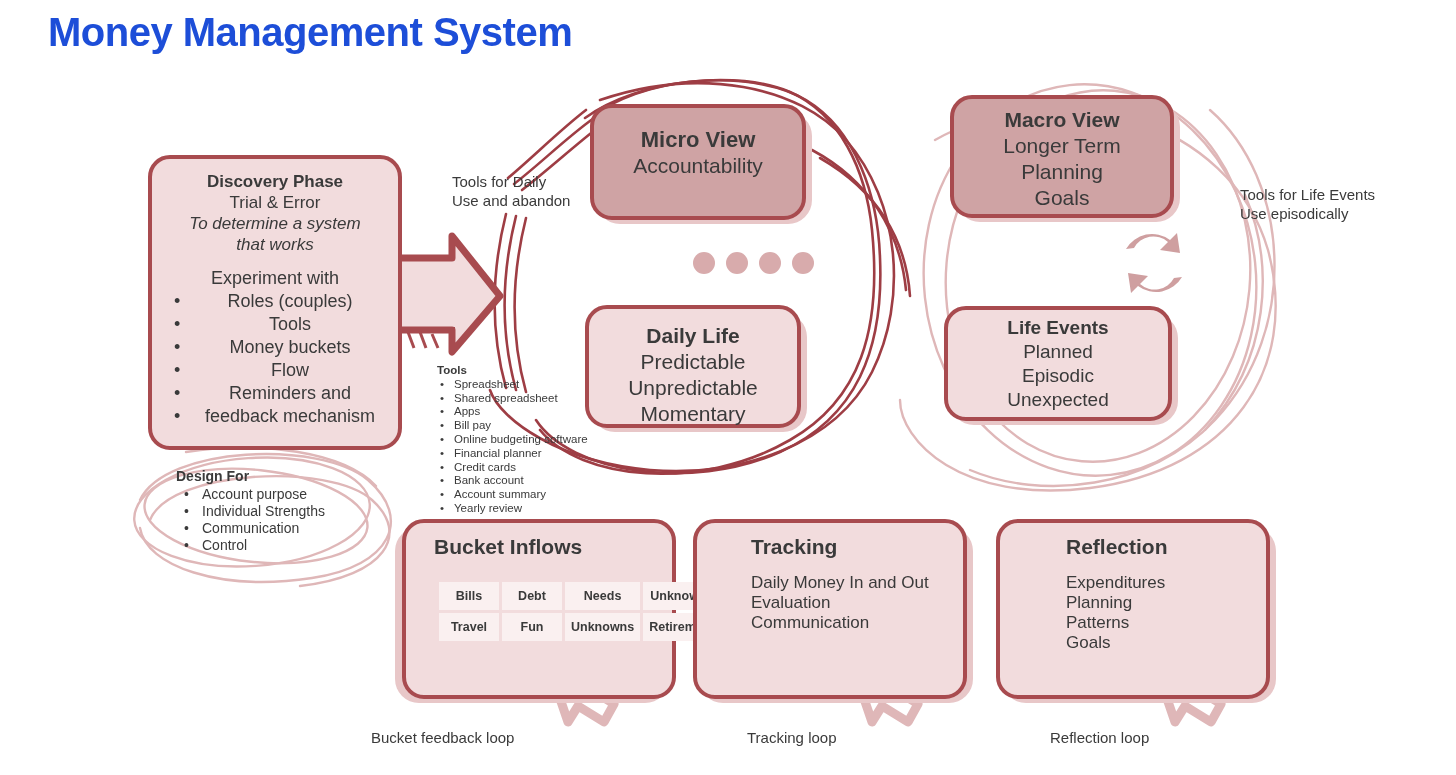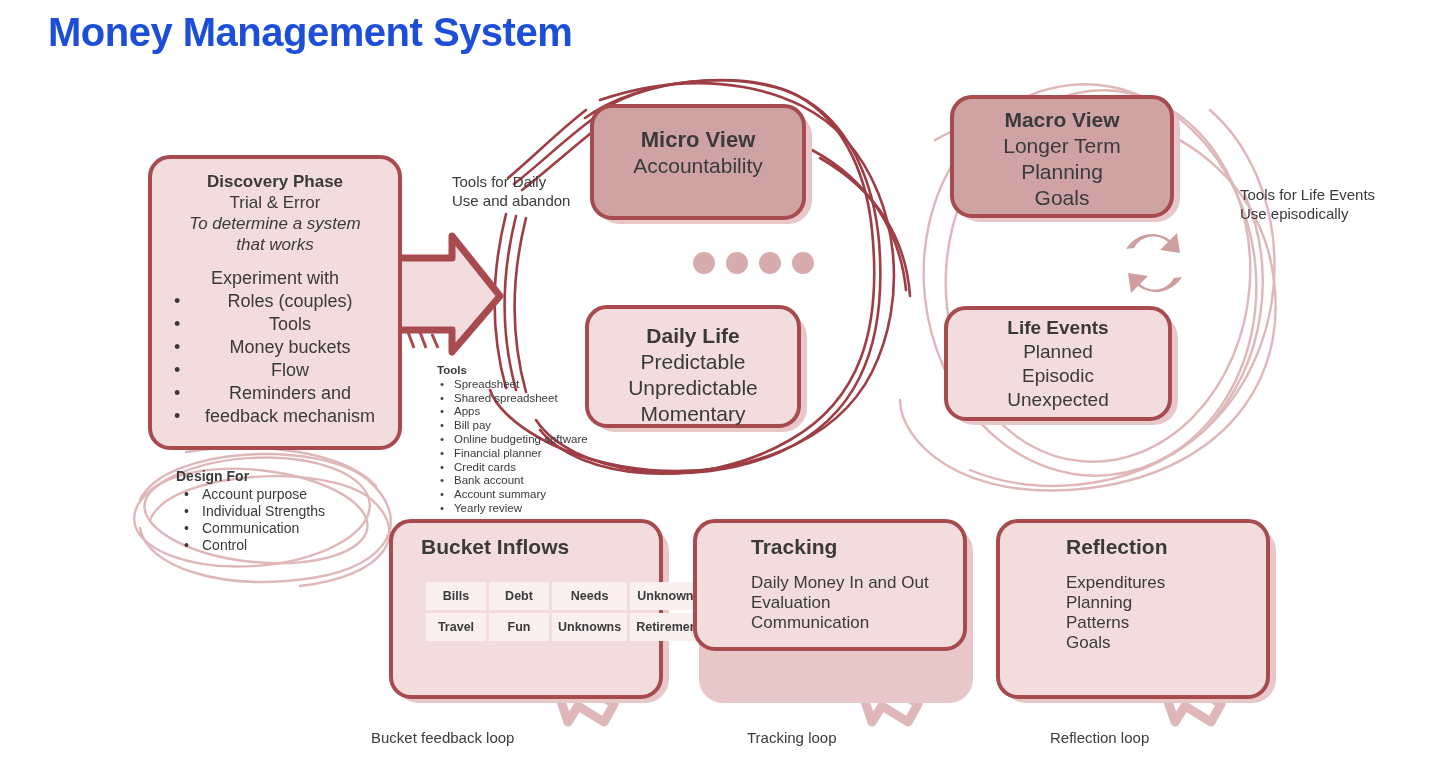--- a/index.html
+++ b/index.html
@@ -55,22 +55,22 @@
   
   .flab{position:absolute;font-size:15px;line-height:19px;}
 
   
   #micro{left:590px;top:104px;width:216px;height:116px;}
   #daily{left:585px;top:305px;width:216px;height:123px;}
   #macro{left:950px;top:95px;width:224px;height:123px;}
   #life{left:944px;top:306px;width:228px;height:115px;}
 
   
-  #bucket{left:389px;top:519px;width:274px;height:180px;}
-  #tracking{left:693px;top:519px;width:274px;height:132px;}
+  #bucket{left:402px;top:519px;width:274px;height:180px;}
+  #tracking{left:693px;top:519px;width:274px;height:180px;}
   #reflection{left:996px;top:519px;width:274px;height:180px;}
 
   #bucket .hd,#tracking .hd,#reflection .hd{font-size:21px;font-weight:bold;}
   #tracking .body,#reflection .body{font-size:17px;line-height:20px;margin-top:14px;}
 
   
   table.buckets{border-collapse:separate;border-spacing:3px;margin-top:20px;margin-left:2px;}
   table.buckets td{
     background:#faf0f0;font-size:12.5px;font-weight:bold;color:#3a3a3a;
     text-align:center;padding:7px 6px;min-width:48px;

